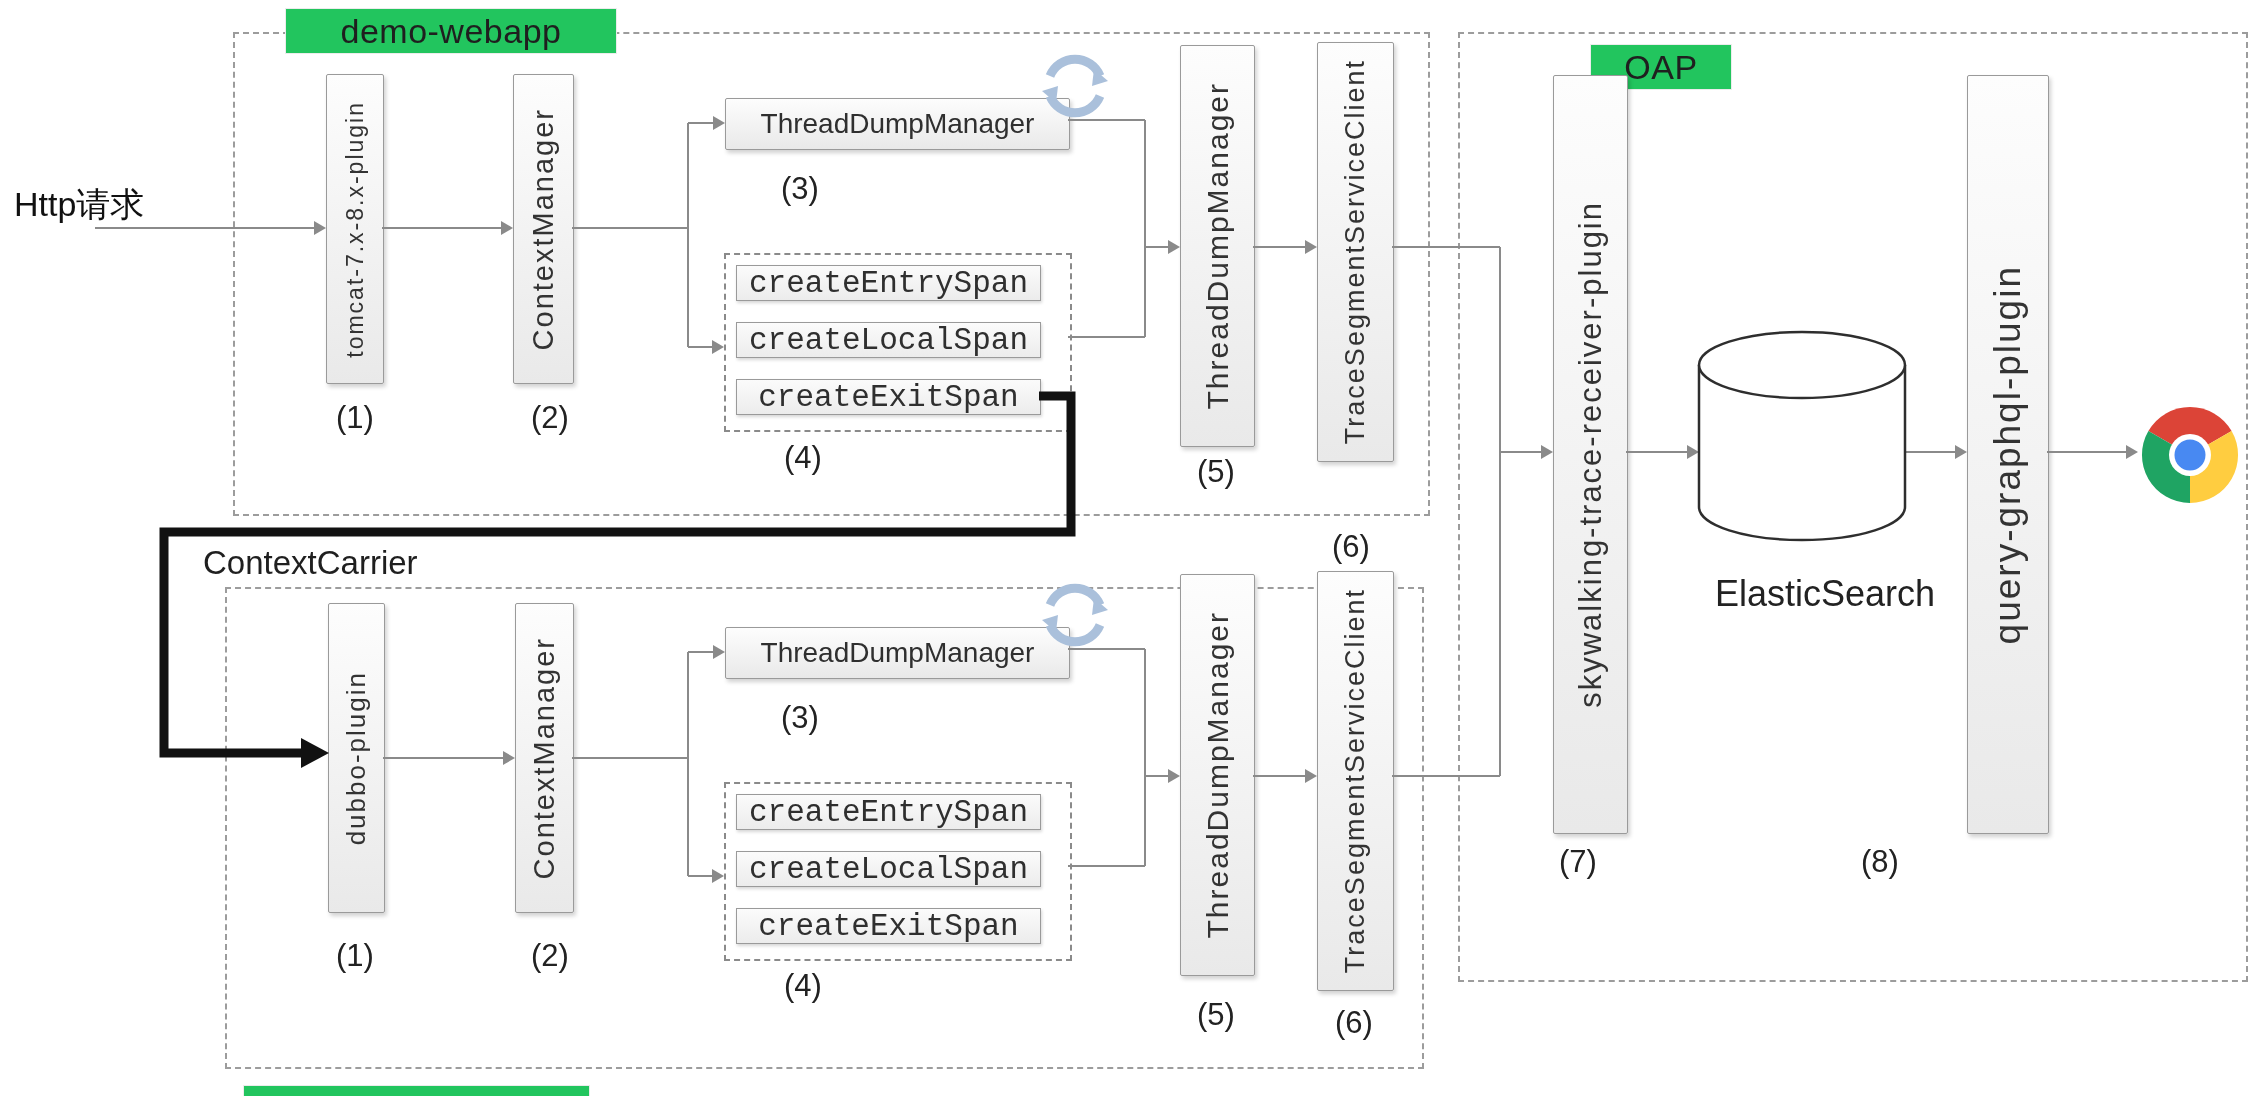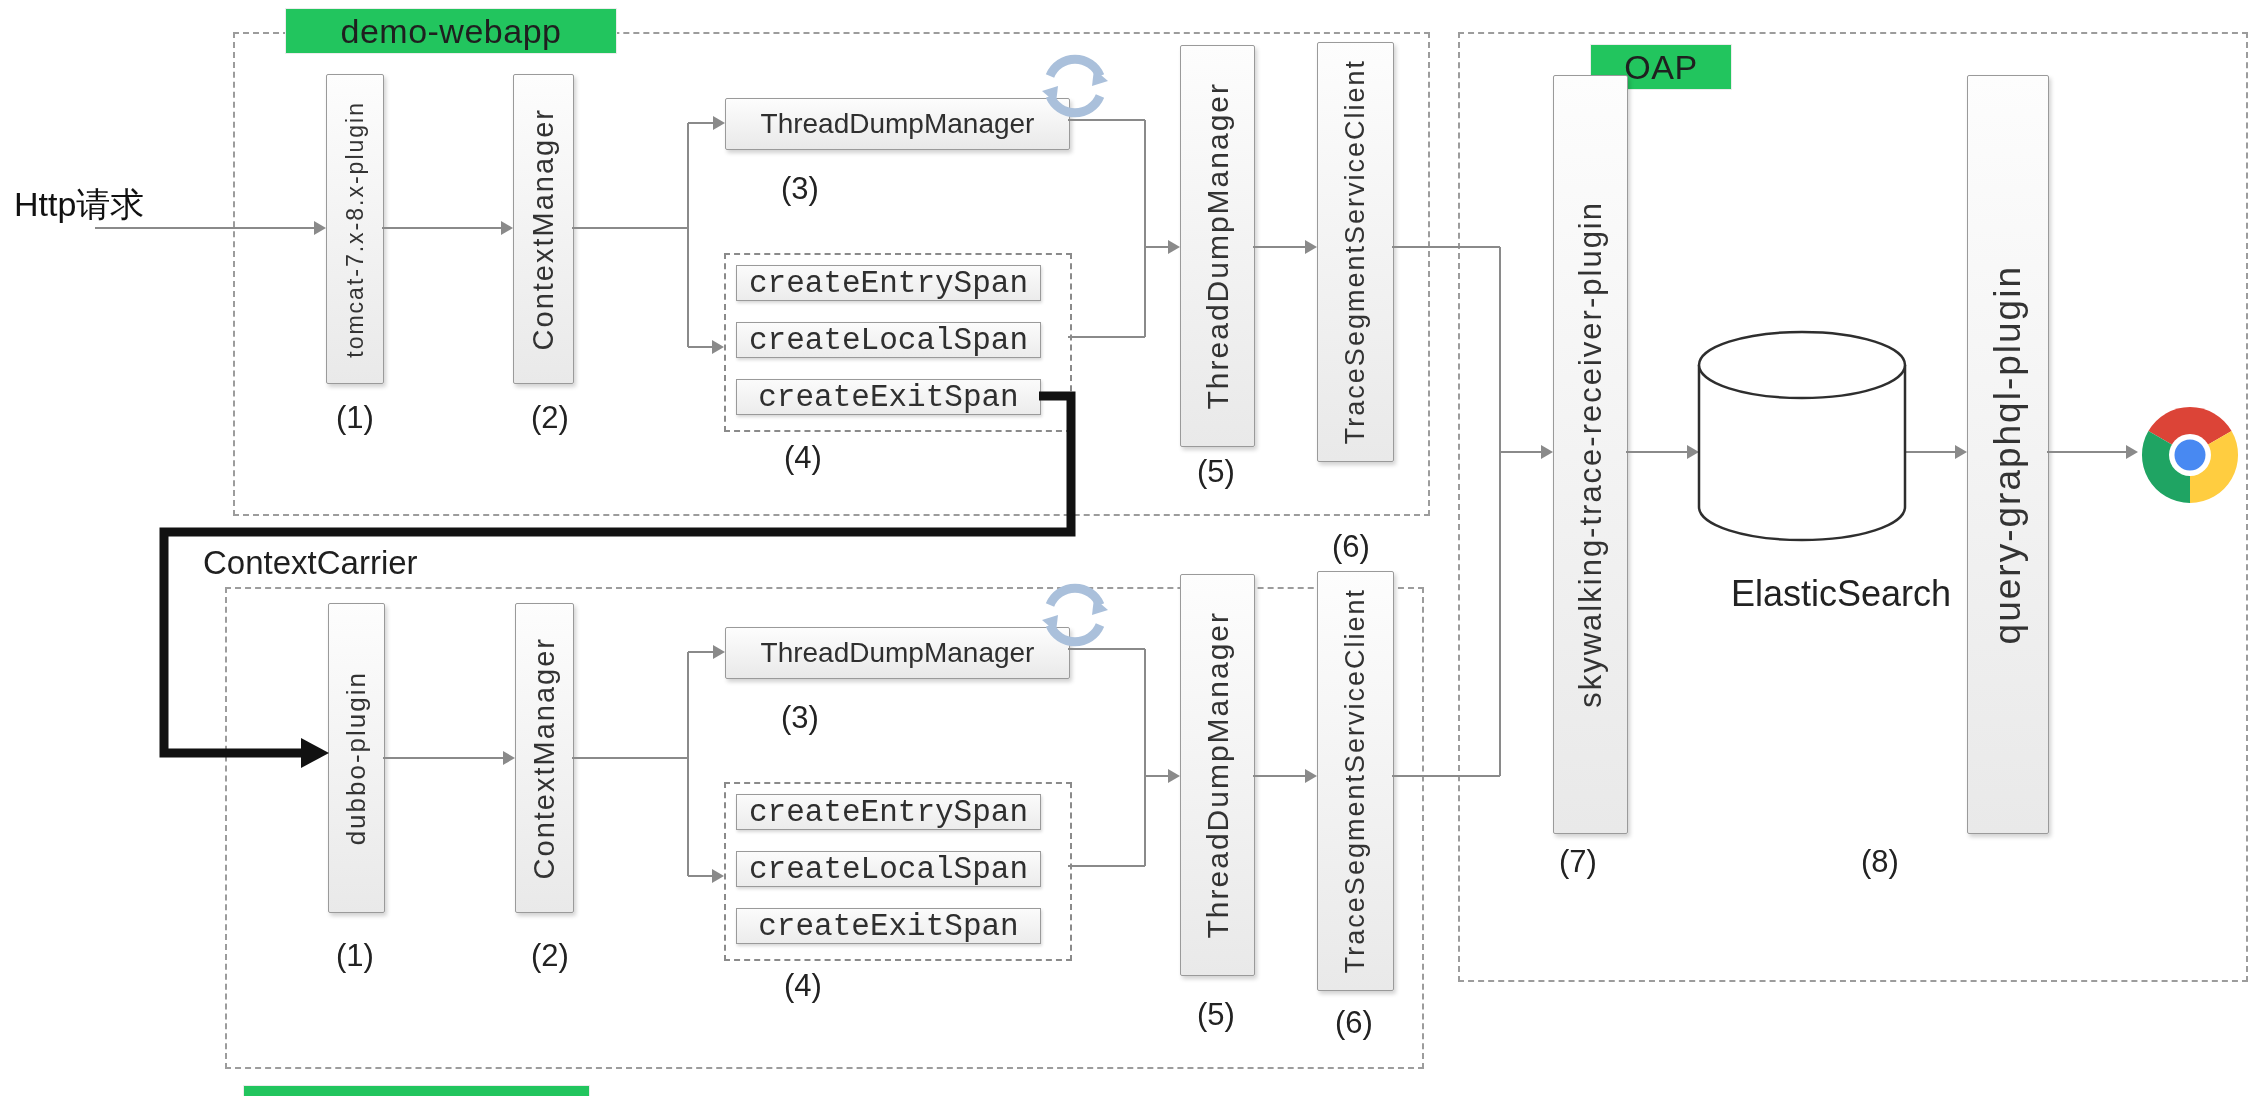--- a/index.html
+++ b/index.html
@@ -26,21 +26,21 @@
 
   .spanbox{position:absolute;display:flex;align-items:center;justify-content:center;
         background:linear-gradient(180deg,#fbfbfb 0%,#ececec 100%);
         border:1px solid #9a9a9a;box-shadow:1px 2px 3px rgba(0,0,0,0.16);
         font-size:31px;color:#2f2f2f;font-family:Liberation Mono, monospace;}
 
   .step{position:absolute;width:140px;text-align:center;font-size:31px;color:#222;}
 
   #http-label{left:14px;top:182px;font-size:34px;font-weight:500;color:#111;}
   #context-carrier-label{left:203px;top:544px;font-size:33px;}
-  #es-label{position:absolute;left:1731px;top:573px;width:300px;text-align:left;font-size:36px;color:#222;}
+  #es-label{position:absolute;left:1635px;top:573px;width:300px;text-align:right;font-size:36px;color:#222;}
 
   #watermark{position:absolute;left:1902px;top:980px;width:313px;height:87px;border-radius:44px;
         background:#e7e7e7;color:#ffffff;font-size:45px;font-weight:600;
         display:flex;align-items:center;justify-content:center;letter-spacing:2px;}
 
   svg.overlay{position:absolute;left:0;top:0;pointer-events:none;}
   .z1{z-index:1}.z2{z-index:2}.z3{z-index:3}
 </style>
 </head>
 <body>

